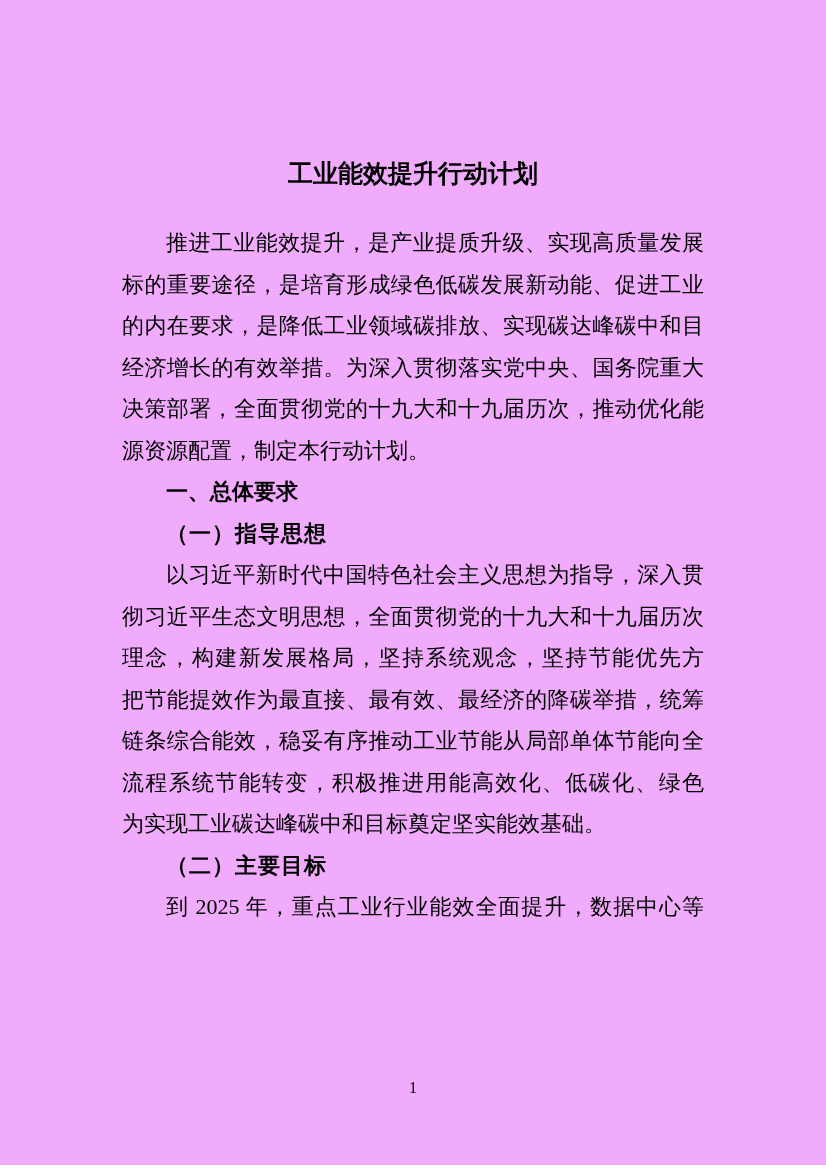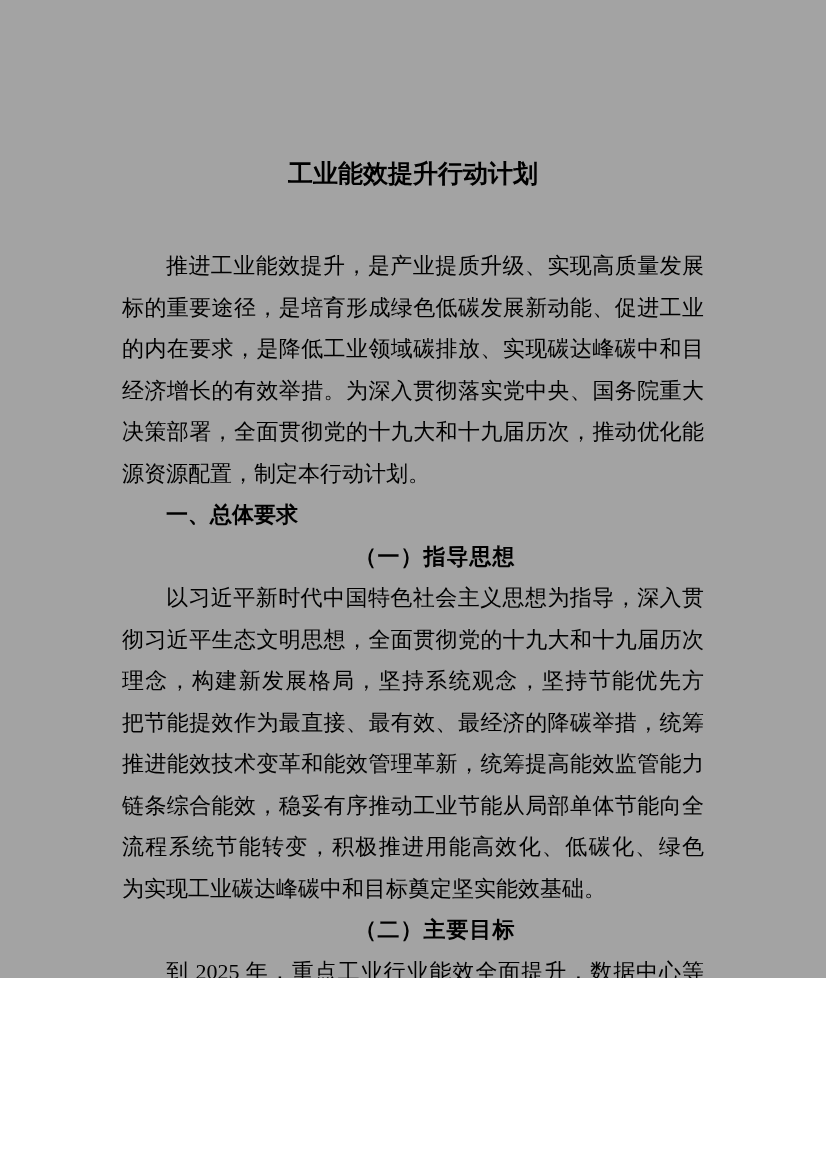--- a/index.html
+++ b/index.html
@@ -3,43 +3,43 @@
 <meta charset="utf-8">
 <style>
   html, body {
     margin: 0;
     padding: 0;
     background: #ffffff;
   }
   .page {
     position: relative;
     width: 826px;
-    height: 978px;
-    background: #a3a3a3;
+    height: 1165px;
+    background: #f0abfc;
     color: #000000;
     overflow: hidden;
     font-family: "Liberation Serif", serif;
   }
   .content {
     position: absolute;
     left: 122px;
     top: 0;
     width: 582px;
   }
   .doc-title {
     margin: 152px 0 0 0;
     height: 44px;
     line-height: 44px;
     font-size: 25px;
     font-weight: bold;
     text-align: center;
     font-family: "Liberation Serif", serif;
   }
   .body-text {
-    margin-top: 49px;
+    margin-top: 26px;
     font-size: 22px;
     line-height: 41.5px;
   }
   .line {
     height: 41.5px;
     overflow: hidden;
     text-align: justify;
     text-justify: inter-character;
   }
   .line.fill {
@@ -59,21 +59,20 @@
   }
   .h-kai {
     height: 41.5px;
     line-height: 41.5px;
     overflow: hidden;
     font-size: 22px;
     font-weight: bold;
     text-indent: 2em;
     letter-spacing: 1px;
     font-family: "Liberation Serif", serif;
-    text-align: center;
   }
   .page-number {
     position: absolute;
     top: 1078px;
     left: 0;
     width: 826px;
     height: 20px;
     line-height: 20px;
     text-align: center;
     font-size: 16px;
@@ -96,21 +95,20 @@
       <div class="line fill">决策部署，全面贯彻党的十九大和十九届历次，推动优化能</div>
       <div class="line">源资源配置，制定本行动计划。</div>
 
       <div class="h-hei">一、总体要求</div>
       <div class="h-kai">（一）指导思想</div>
 
       <div class="line fill indent">以习近平新时代中国特色社会主义思想为指导，深入贯</div>
       <div class="line fill">彻习近平生态文明思想，全面贯彻党的十九大和十九届历次</div>
       <div class="line fill">理念，构建新发展格局，坚持系统观念，坚持节能优先方针，</div>
       <div class="line fill">把节能提效作为最直接、最有效、最经济的降碳举措，统筹</div>
-      <div class="line fill">推进能效技术变革和能效管理革新，统筹提高能效监管能力</div>
       <div class="line fill">链条综合能效，稳妥有序推动工业节能从局部单体节能向全</div>
       <div class="line fill">流程系统节能转变，积极推进用能高效化、低碳化、绿色化，</div>
       <div class="line">为实现工业碳达峰碳中和目标奠定坚实能效基础。</div>
 
       <div class="h-kai">（二）主要目标</div>
 
       <div class="line fill indent">到 2025 年，重点工业行业能效全面提升，数据中心等</div>
     </div>
 
   </div>

